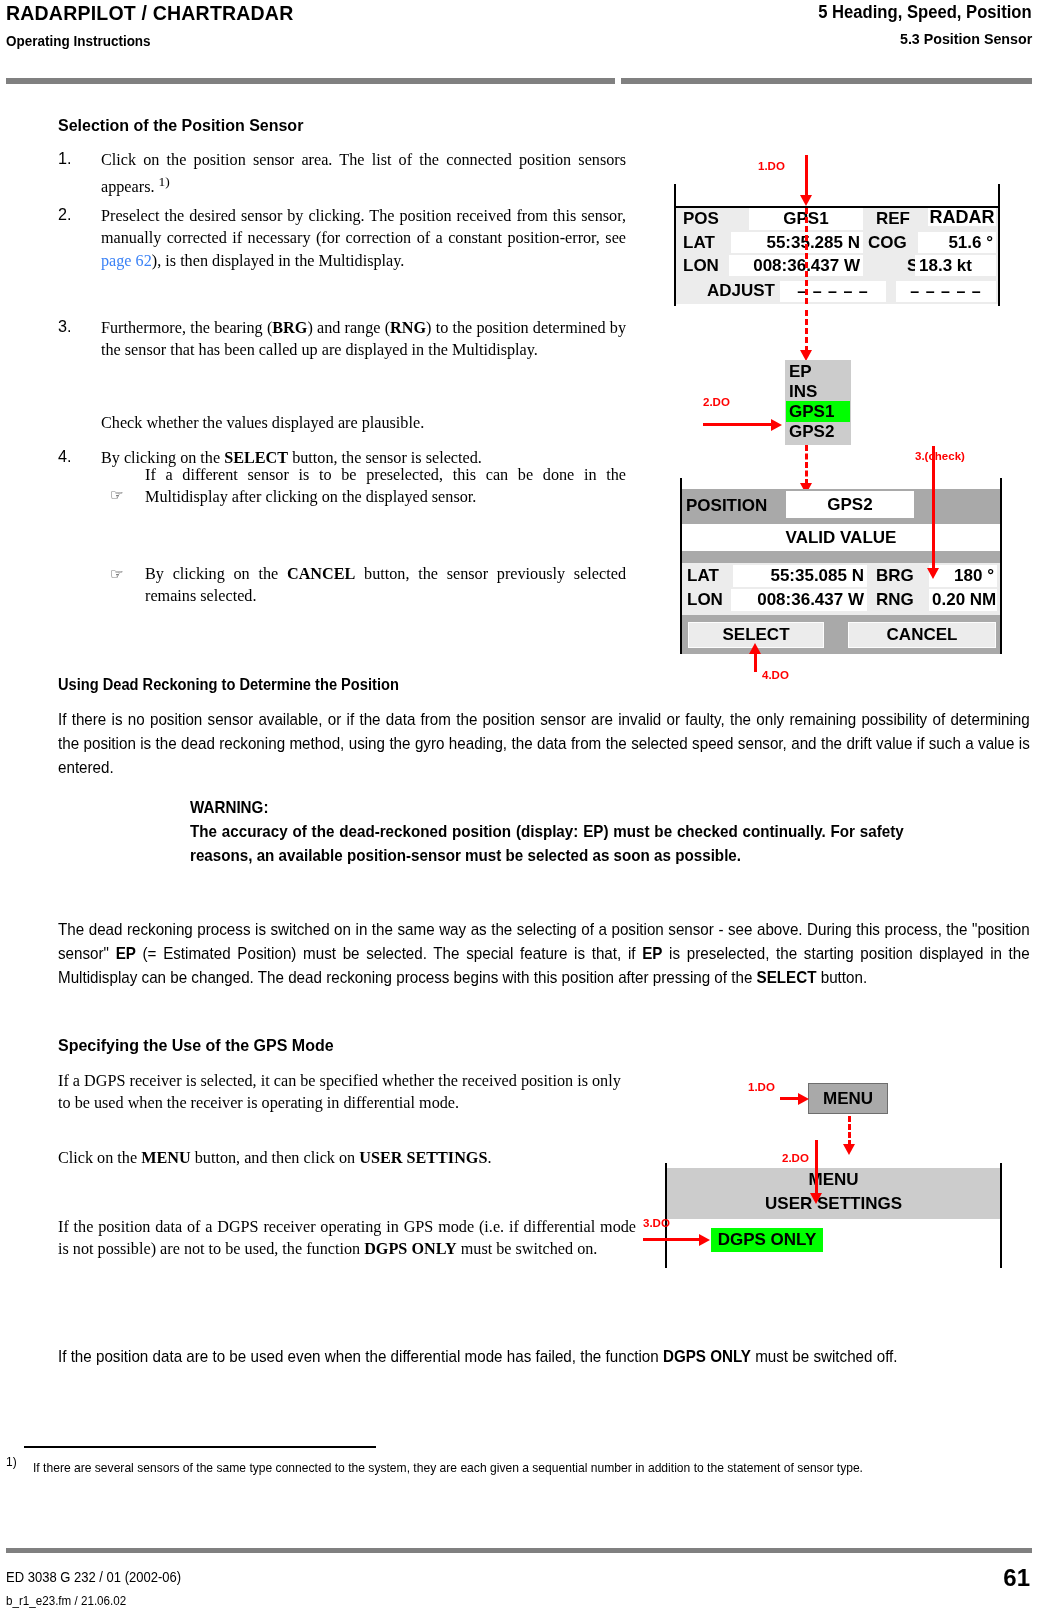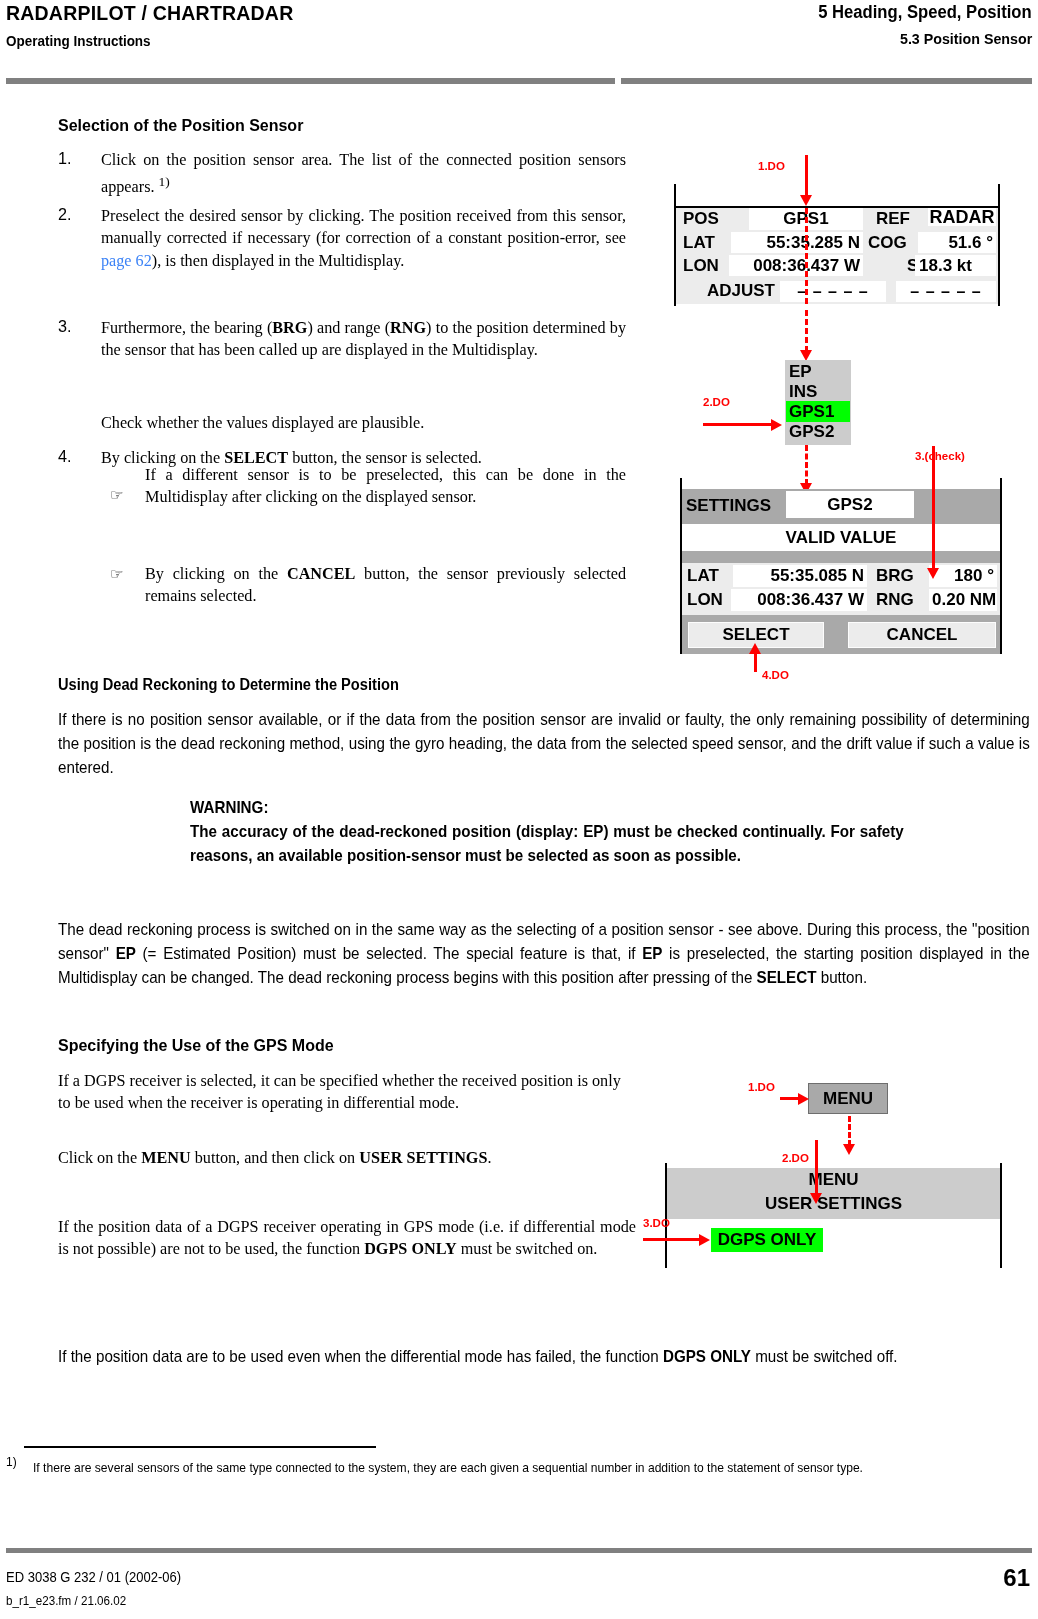--- a/index.html
+++ b/index.html
@@ -211,21 +211,21 @@
 </div>
 
 <div class="rdash-v" style="left:805px; top:445px; height:40px;"></div>
 <div class="arrow-d" style="left:800px; top:483px;"></div>
 
 <div class="panel">
   <div class="vline" style="left:680px; top:478px; height:176px;"></div>
   <div class="vline" style="left:1000px; top:478px; height:176px;"></div>
 
   <div style="position:absolute; left:682px; top:489px; width:318px; height:35px; background:#a9a9a9;"></div>
-  <div class="lbl" style="left:686px; top:492px; width:110px; height:28px; font-size:17px;">SETTINGS</div>
+  <div class="lbl" style="left:686px; top:492px; width:110px; height:28px; font-size:17px;">POSITION</div>
   <div class="fld" style="left:786px; top:491px; width:128px; height:27px; font-size:17px; justify-content:center;">GPS2</div>
 
   <div style="position:absolute; left:682px; top:524px; width:318px; height:27px; background:#ffffff;"></div>
   <div style="position:absolute; left:682px; top:524px; width:318px; height:27px; font-size:17px; font-weight:bold; font-family:'Liberation Sans',sans-serif; display:flex; align-items:center; justify-content:center;">VALID VALUE</div>
 
   <div style="position:absolute; left:682px; top:551px; width:318px; height:12px; background:#a9a9a9;"></div>
 
   <div style="position:absolute; left:682px; top:563px; width:318px; height:52px; background:#ececec;"></div>
 
   <div class="lbl" style="left:687px; top:564px; width:48px; height:24px; font-size:17px;">LAT</div>

